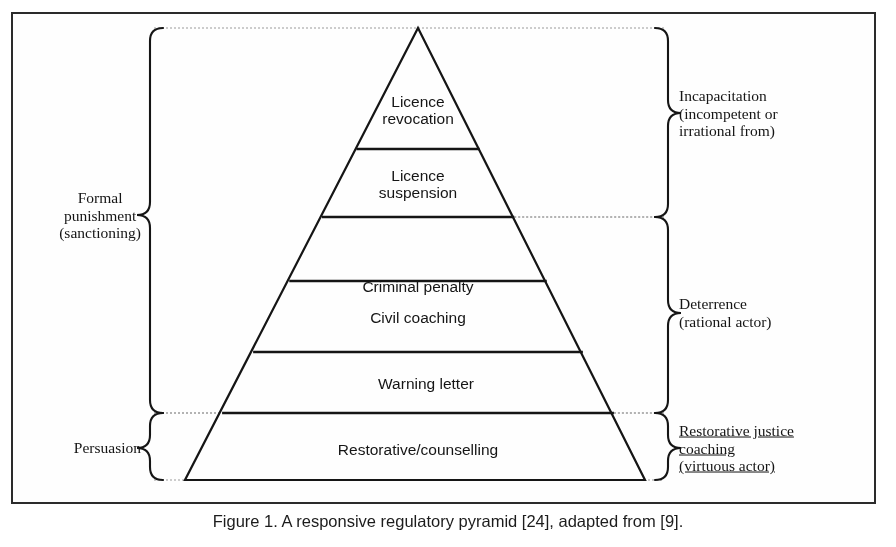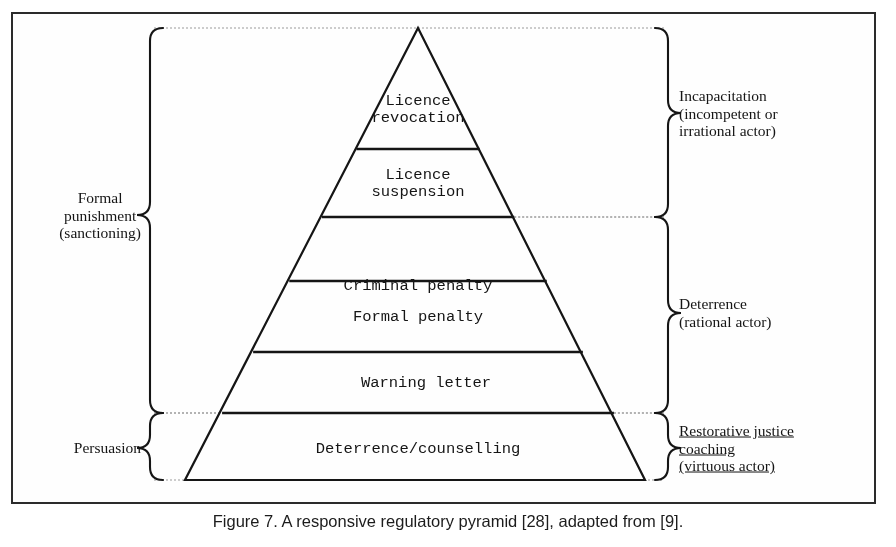--- a/index.html
+++ b/index.html
@@ -41,21 +41,21 @@
     top: 0;
     width: 896px;
     height: 547px;
     pointer-events: none;
   }
 
   
   .tier-label {
     position: absolute;
     text-align: center;
-    font-family: Liberation Mono, monospace;
+    font-family: Liberation Sans, sans-serif;
     font-size: 15.5px;
     line-height: 1.12;
     color: #151515;
     white-space: pre-line;
     transform: translate(-50%, -50%);
   }
 
   
   .side-label {
     position: absolute;
@@ -124,35 +124,35 @@
         <path d="M 655 413 Q 668 413 668 426 L 668 435 Q 668 448 681 448 Q 668 448 668 461 L 668 467 Q 668 480 655 480" fill="none" stroke="#151515" stroke-width="2.1" stroke-linecap="round"></path>
       </g>
   </svg>
 
   <div id="tier-labels">
       <div class="tier-label" style="left: 418px; top: 110px;">Licence
 revocation</div>
       <div class="tier-label" style="left: 418px; top: 184px;">Licence
 suspension</div>
       <div class="tier-label" style="left: 418px; top: 251px; margin-top: 36px;">Criminal penalty</div>
-      <div class="tier-label" style="left: 418px; top: 318px;">Formal penalty</div>
+      <div class="tier-label" style="left: 418px; top: 318px;">Civil coaching</div>
       <div class="tier-label" style="left: 418px; top: 384px; margin-left: 8px;">Warning letter</div>
-      <div class="tier-label" style="left: 418px; top: 450px;">Deterrence/counselling</div>
+      <div class="tier-label" style="left: 418px; top: 450px;">Restorative/counselling</div>
     </div>
   <div id="left-labels">
       <div class="side-label left" style="left: 141px; top: 215px;">Formal
 punishment
 (sanctioning)</div>
       <div class="side-label left" style="left: 141px; top: 448px; text-align: right;">Persuasion</div>
     </div>
   <div id="right-labels">
       <div class="side-label right" style="left: 679px; top: 113px;">Incapacitation
 (incompetent or
-irrational actor)</div>
+irrational from)</div>
       <div class="side-label right" style="left: 679px; top: 313px;">Deterrence
 (rational actor)</div>
       <div class="side-label right" style="left: 679px; top: 448px; text-decoration: underline;">Restorative justice
 coaching
 (virtuous actor)</div>
     </div>
 
-  <div id="figure-caption">Figure 7. A responsive regulatory pyramid [28], adapted from [9].</div>
+  <div id="figure-caption">Figure 1. A responsive regulatory pyramid [24], adapted from [9].</div>
 </div>
 
 </body></html>

